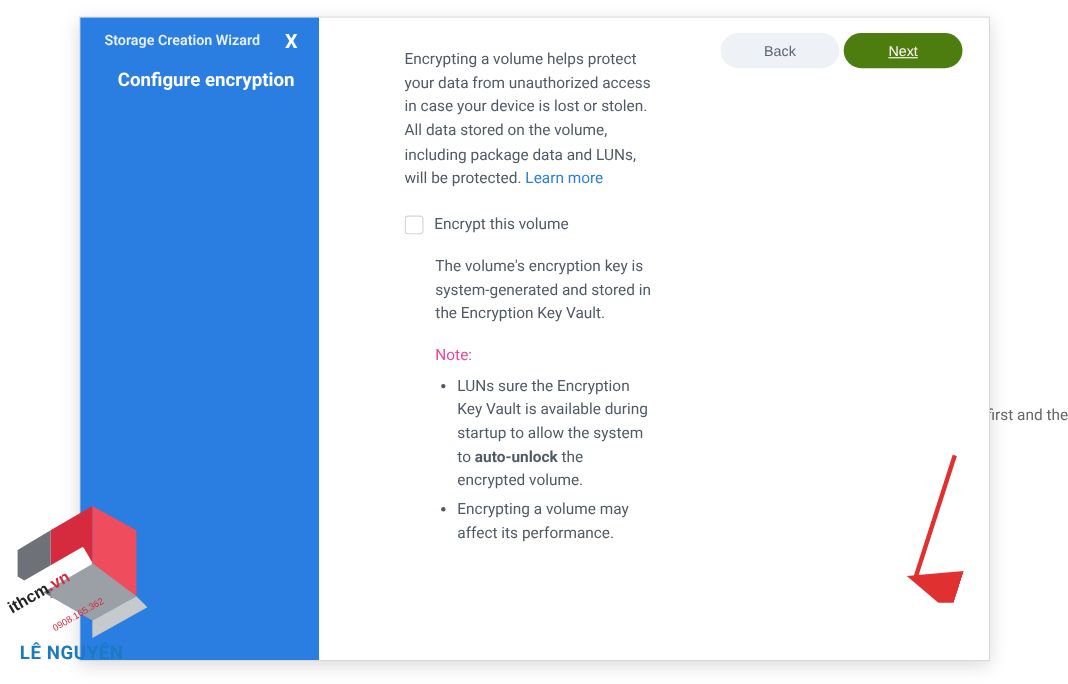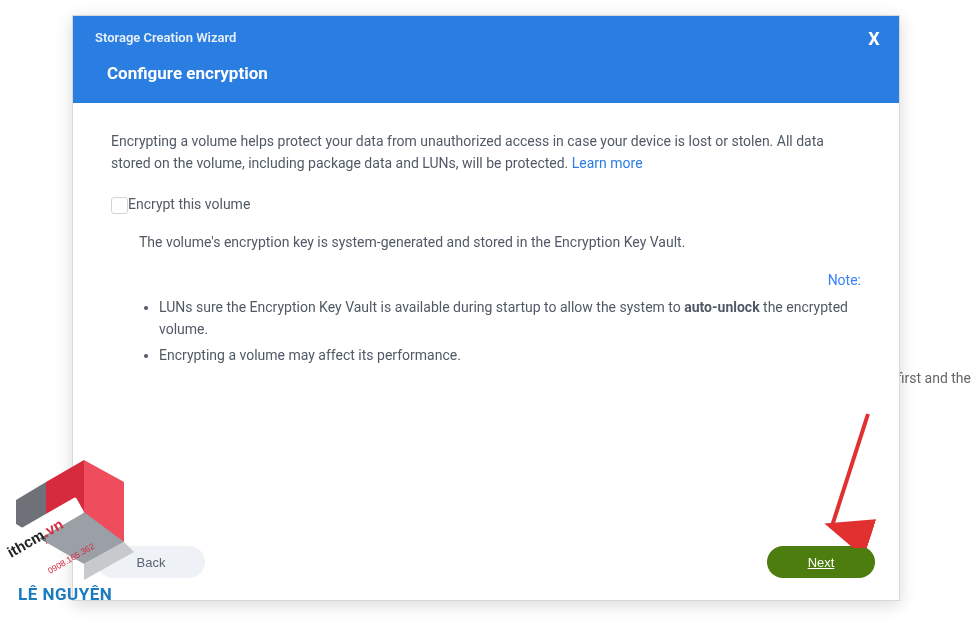--- a/index.html
+++ b/index.html
@@ -22,21 +22,20 @@
     .dialog {
       position: absolute;
       left: 72px;
       top: 15px;
       width: 828px;
       height: 586px;
       background: #ffffff;
       border: 1px solid #d8d8d8;
       box-shadow: 0 4px 16px rgba(0,0,0,0.15);
       display: flex;
-      flex-direction: column;
     }
     .dialog-header {
       background: #2a7de1;
       color: #ffffff;
       padding: 14px 22px 20px 22px;
       position: relative;
     }
     .dialog-title {
       font-size: 13px;
       font-weight: 600;
@@ -61,54 +60,55 @@
       text-align: center;
       line-height: 18px;
     }
     .dialog-body {
       flex: 1;
       padding: 28px 38px 20px 38px;
       color: #505a66;
       font-size: 14px;
       line-height: 1.55;
       overflow: auto;
+      margin-left: 40px;
     }
     .intro-text {
       margin-bottom: 20px;
     }
     .link {
       color: #2a7de1;
       text-decoration: none;
       cursor: pointer;
     }
     .checkbox-row {
       display: flex;
       align-items: center;
+      gap: 10px;
       margin-bottom: 16px;
     }
     .checkbox {
       width: 17px;
       height: 17px;
       border: 1px solid #cfd5db;
       border-radius: 3px;
       background: #ffffff;
       cursor: pointer;
       flex-shrink: 0;
     }
     .indented {
       margin-left: 28px;
     }
     .desc-line {
       margin-bottom: 16px;
     }
     .note-label {
-      color: #3b82f6;
+      color: #ec4899;
       font-size: 14px;
       margin-bottom: 6px;
-      text-align: right;
     }
     .note-list {
       list-style: disc;
       margin-left: 20px;
       color: #505a66;
     }
     .note-list li {
       margin-bottom: 4px;
     }
     .dialog-footer {

